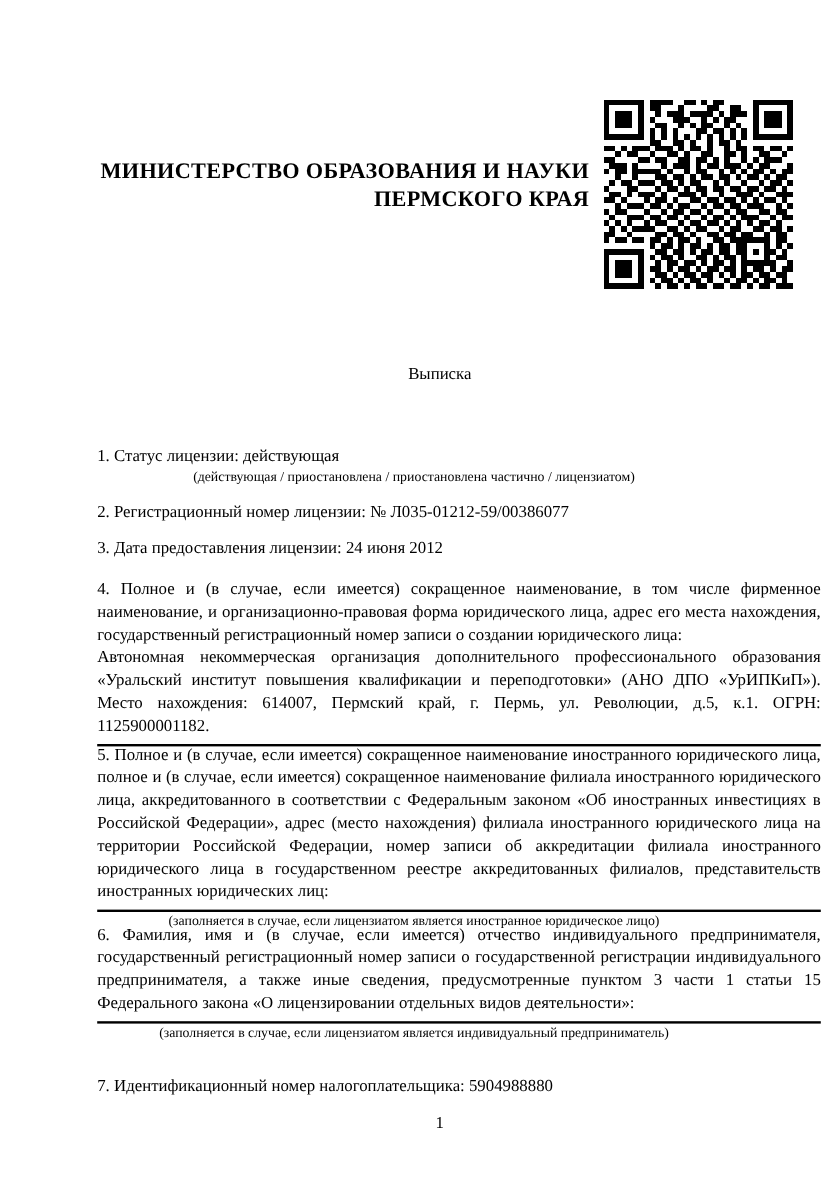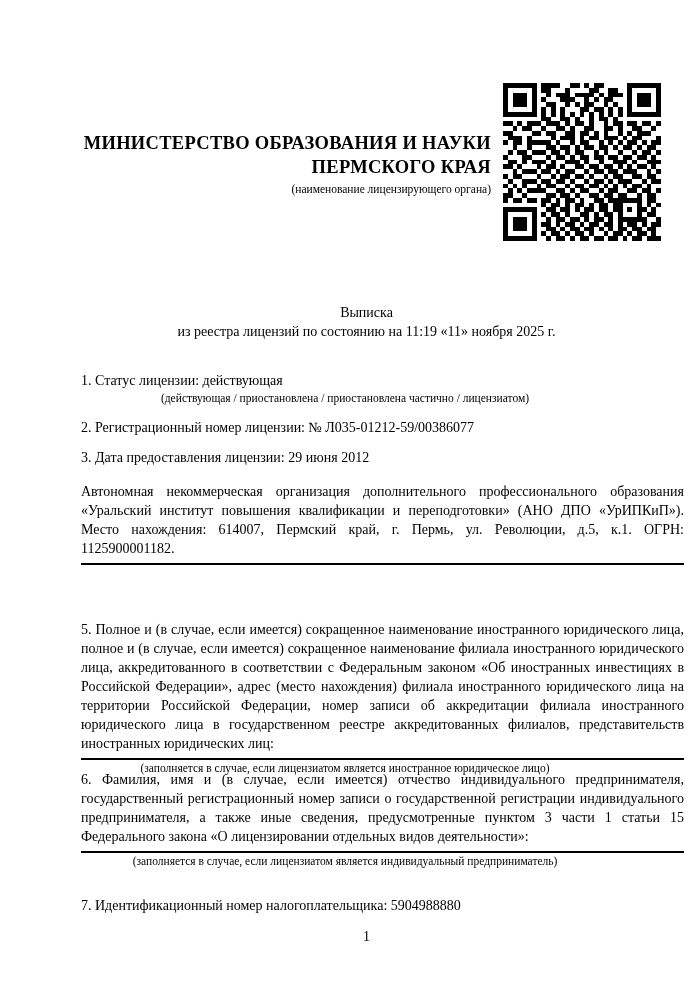--- a/index.html
+++ b/index.html
@@ -74,21 +74,20 @@
     font-size: 14px;
     line-height: 17px;
   }
 </style>
 </head>
 <body>
 
 <div class="abs header-text">
   <div class="ministry-line">МИНИСТЕРСТВО ОБРАЗОВАНИЯ И НАУКИ</div>
   <div class="ministry-line">ПЕРМСКОГО КРАЯ</div>
-  <div class="header-caption">(наименование лицензирующего органа)</div>
 </div>
 
 <div class="abs qr-wrap">
   <svg id="qr-svg" width="158" height="158" viewBox="0 0 33 33" shape-rendering="crispEdges">
       <rect x="0" y="0" width="1" height="1" fill="#000000"></rect>
       <rect x="1" y="0" width="1" height="1" fill="#000000"></rect>
       <rect x="2" y="0" width="1" height="1" fill="#000000"></rect>
       <rect x="3" y="0" width="1" height="1" fill="#000000"></rect>
       <rect x="4" y="0" width="1" height="1" fill="#000000"></rect>
       <rect x="5" y="0" width="1" height="1" fill="#000000"></rect>
@@ -684,37 +683,37 @@
       <rect x="27" y="32" width="1" height="1" fill="#000000"></rect>
       <rect x="28" y="32" width="1" height="1" fill="#000000"></rect>
       <rect x="30" y="32" width="1" height="1" fill="#000000"></rect>
       <rect x="31" y="32" width="1" height="1" fill="#000000"></rect>
       <rect x="32" y="32" width="1" height="1" fill="#000000"></rect>
     </svg>
 </div>
 
 <div class="abs doc-title">
   <div>Выписка</div>
-  <div>из реестра лицензий по состоянию на 11:19 «11» ноября 2025 г.</div>
 </div>
 
 <div class="abs item item-1">
   <p>1. Статус лицензии: действующая</p>
   <div class="fill-caption">(действующая / приостановлена / приостановлена частично / лицензиатом)</div>
 </div>
 
 <div class="abs item item-2">
   <p>2. Регистрационный номер лицензии: № Л035-01212-59/00386077</p>
 </div>
 
 <div class="abs item item-3">
-  <p>3. Дата предоставления лицензии: 29 июня 2012</p>
+  <p>3. Дата предоставления лицензии: 24 июня 2012</p>
 </div>
 
 <div class="abs item item-4">
+  <p class="just">4. Полное и (в случае, если имеется) сокращенное наименование, в том числе фирменное наименование, и организационно-правовая форма юридического лица, адрес его места нахождения, государственный регистрационный номер записи о создании юридического лица:</p>
   <p class="just">Автономная некоммерческая организация дополнительного профессионального образования «Уральский институт повышения квалификации и переподготовки» (АНО ДПО «УрИПКиП»). Место нахождения: 614007, Пермский край, г. Пермь, ул. Революции, д.5, к.1. ОГРН: 1125900001182.</p>
   <div class="fill-rule"></div>
 </div>
 
 <div class="abs item item-5">
   <p class="just">5. Полное и (в случае, если имеется) сокращенное наименование иностранного юридического лица, полное и (в случае, если имеется) сокращенное наименование филиала иностранного юридического лица, аккредитованного в соответствии с Федеральным законом «Об иностранных инвестициях в Российской Федерации», адрес (место нахождения) филиала иностранного юридического лица на территории Российской Федерации, номер записи об аккредитации филиала иностранного юридического лица в государственном реестре аккредитованных филиалов, представительств иностранных юридических лиц:</p>
   <div class="fill-rule"></div>
   <div class="fill-caption">(заполняется в случае, если лицензиатом является иностранное юридическое лицо)</div>
 </div>
 

